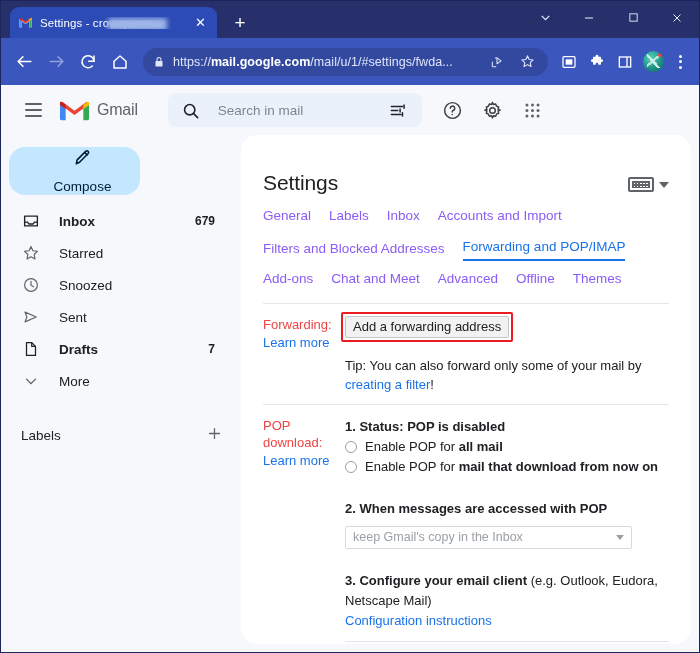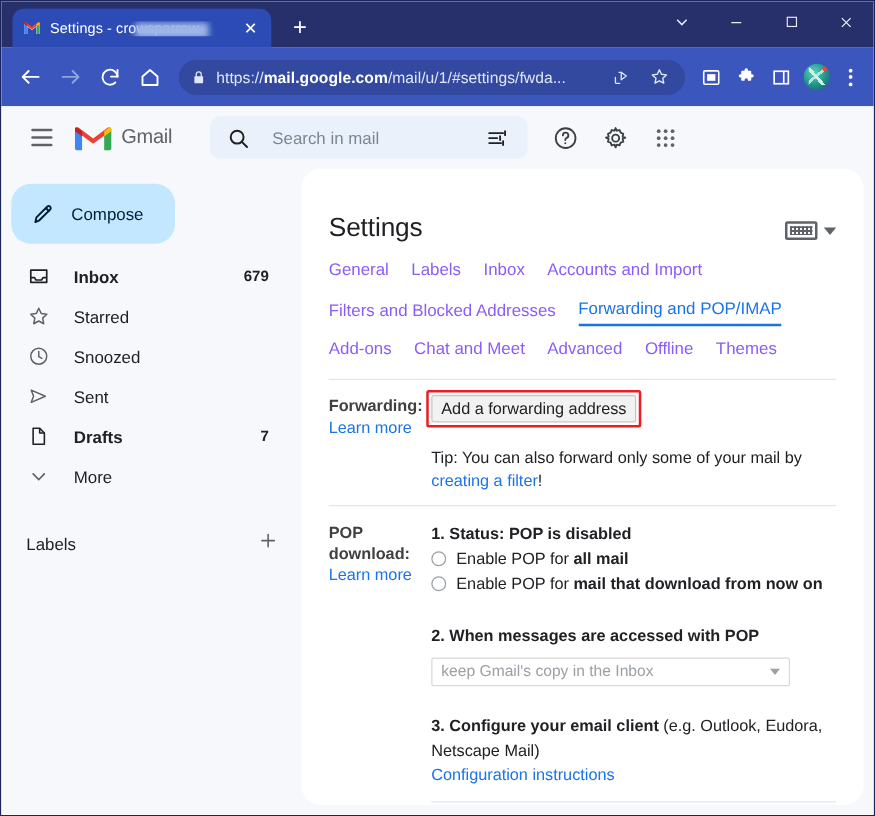--- a/index.html
+++ b/index.html
@@ -113,21 +113,21 @@
   }
   .search-input::placeholder{color:#7b8794;}
   .tune{width:30px;height:30px;display:flex;align-items:center;justify-content:center;flex:none;}
   .hicon{width:34px;height:34px;display:flex;align-items:center;justify-content:center;flex:none;margin-left:6px;}
   .hicon.first{margin-left:14px;}
 
   .body{flex:1;display:flex;min-height:0;}
   .sidebar{width:240px;flex:none;padding-top:6px;box-sizing:border-box;}
   .compose{
     margin:6px 0 10px 8px;width:131px;height:48px;border-radius:16px;background:#c2e7ff;
-    display:flex;align-items:center;gap:12px;padding-left:16px;box-sizing:border-box;
+    display:flex;align-items:center;gap:12px;padding-left:16px;box-sizing:border-box;flex-direction:column;
   }
   .compose span{font-size:13.5px;color:#001d35;}
   .navlist{margin-top:6px;}
   .navitem{
     height:32px;display:flex;align-items:center;padding:0 12px 0 20px;box-sizing:border-box;
     gap:18px;border-radius:0 16px 16px 0;margin-right:14px;
   }
   .navitem .ico{width:20px;height:20px;display:flex;align-items:center;justify-content:center;flex:none;}
   .navitem .lbl{font-size:13.5px;color:#202124;flex:1;}
   .navitem.bold .lbl{font-weight:700;}
@@ -164,21 +164,21 @@
   .tabrow{display:flex;align-items:flex-end;flex-wrap:wrap;margin-bottom:11px;}
   .stab{
     font-size:13.5px;color:#8b5cf6;margin-right:18px;padding-bottom:6px;white-space:nowrap;
   }
   .stab.active{color:#1a73e8;border-bottom:2.5px solid #1a73e8;}
 
   .divider{height:1px;background:#e4e6eb;margin:8px 0 0 0;}
 
   .section{display:flex;padding:12px 0 0 0;}
   .seclabel{width:82px;flex:none;padding-right:8px;box-sizing:border-box;}
-  .seclabel .t{font-size:13px;font-weight:700;color:#404040;line-height:17px;}
+  .seclabel .t{font-size:13px;font-weight:400;color:#ef4444;line-height:17px;}
   .seclabel a{font-size:13px;color:#1a73e8;text-decoration:none;line-height:17px;display:inline-block;}
   .secbody{flex:1;min-width:0;}
 
   .btn-highlight{position:relative;display:inline-block;}
   .btn-gm{
     display:inline-block;background:#f2f2f2;border:1px solid #c6c6c6;border-radius:2px;
     font-size:13px;color:#202124;padding:2px 7px;line-height:16px;
   }
   .redbox{
     position:absolute;left:-4px;top:-4px;right:-4px;bottom:-4px;

